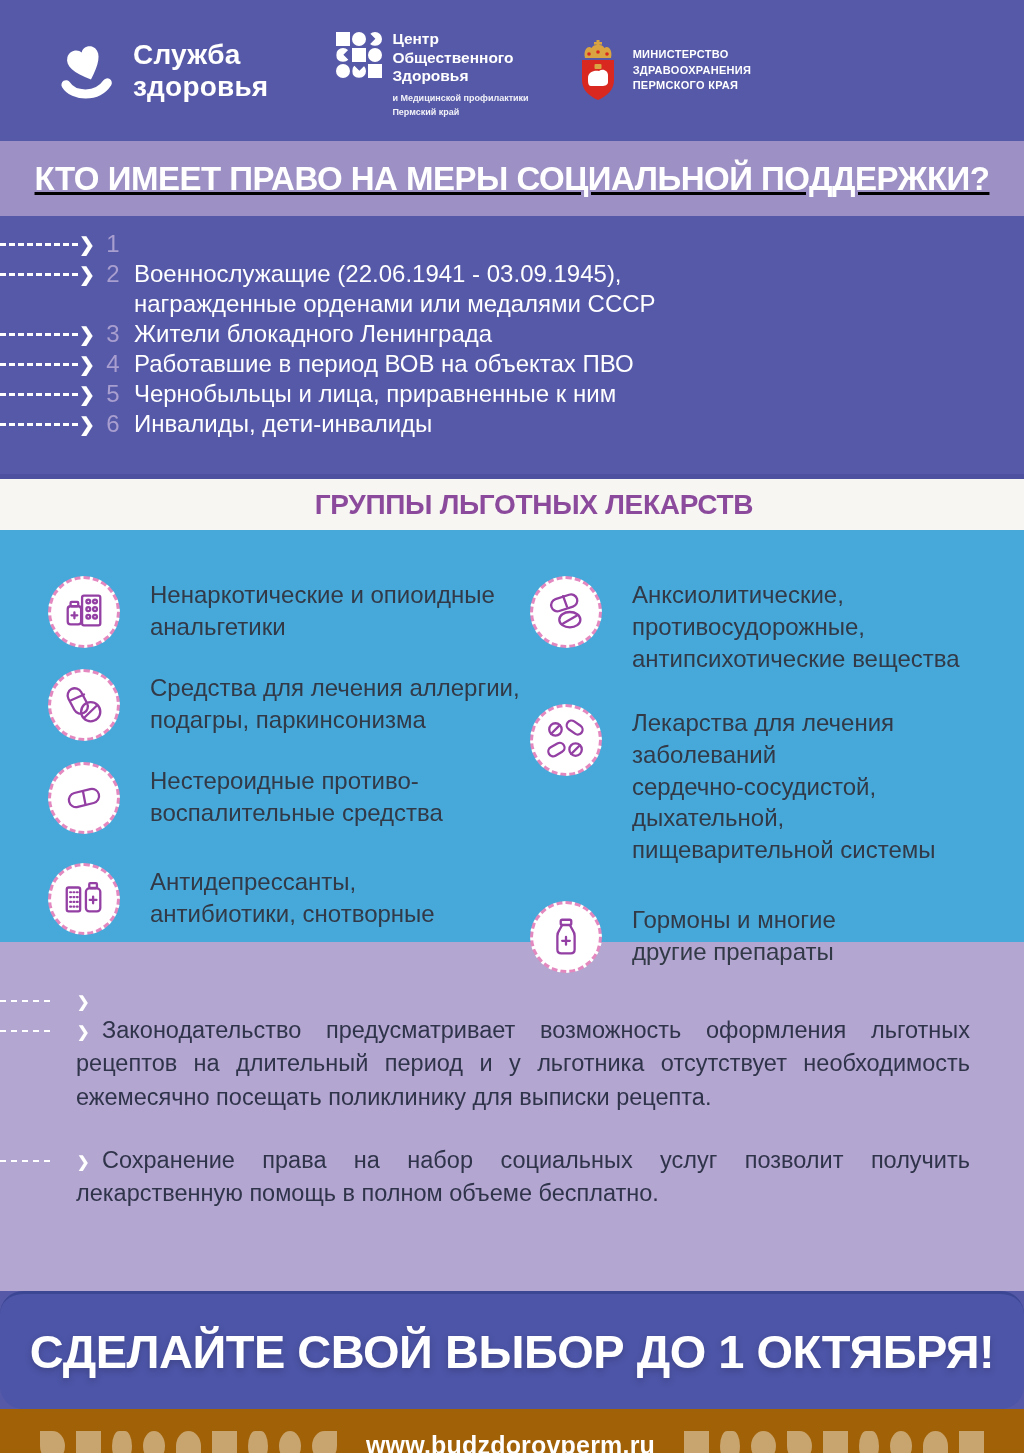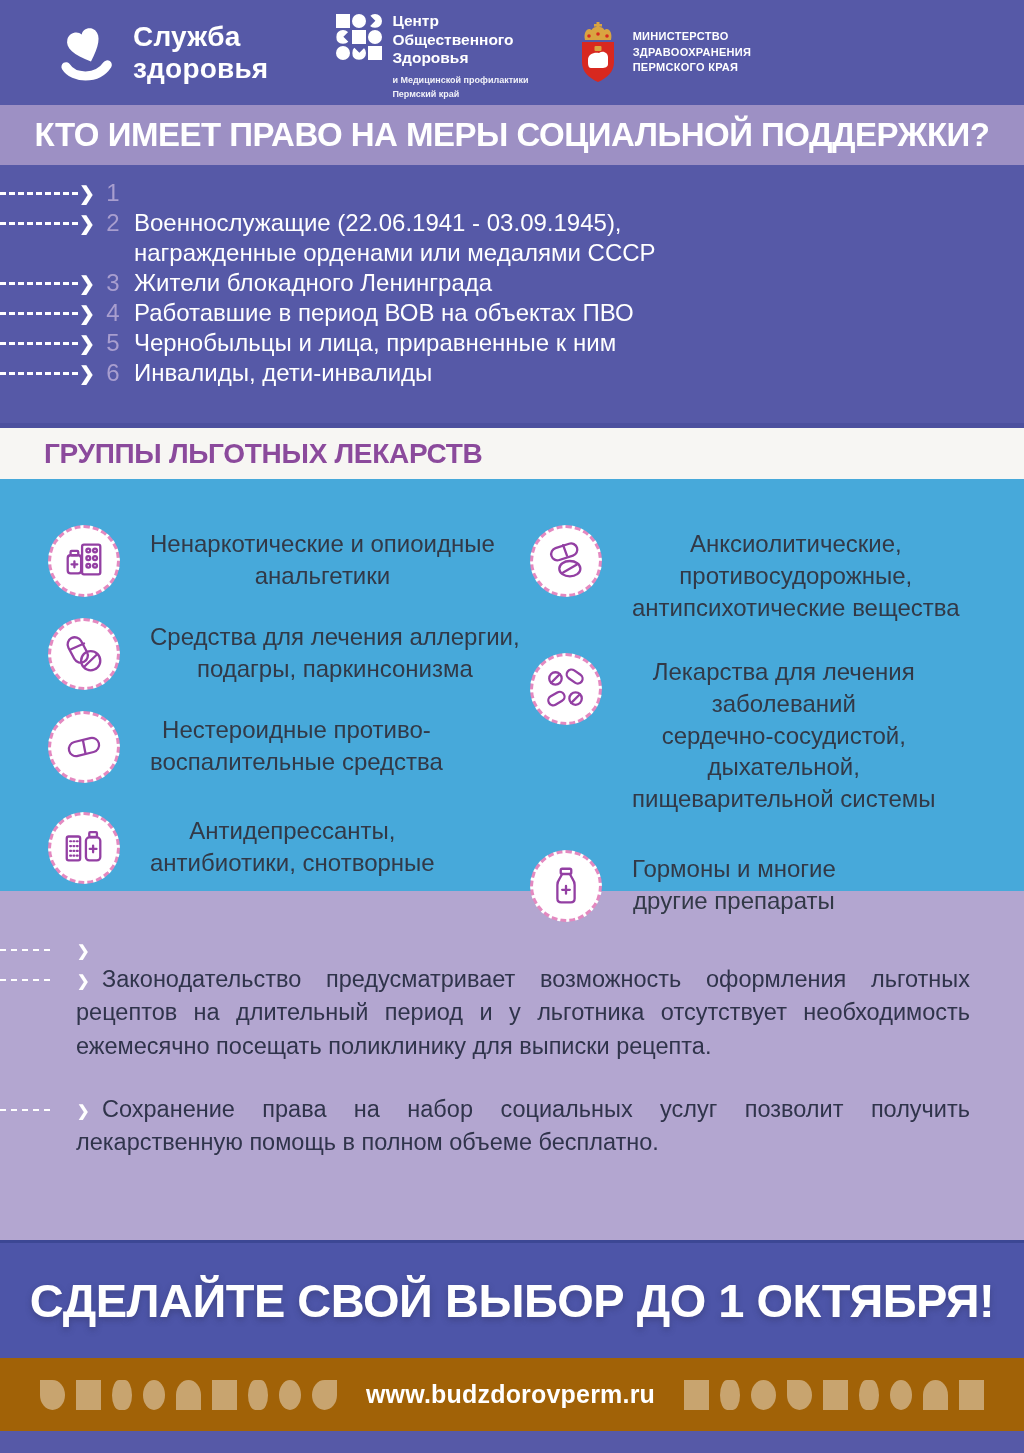--- a/index.html
+++ b/index.html
@@ -1,73 +1,73 @@
 <!DOCTYPE html>
 <html lang="ru"><head>
 <meta charset="utf-8">
 <style>
   * { margin:0; padding:0; box-sizing:border-box; }
   html,body { width:1024px; }
   body { font-family:"Liberation Sans", sans-serif; }
   .page { width:1024px; height:1453px; position:relative; overflow:hidden; background:#5659a7; }
 
   
-  .header { height:105px; background:#5659a7; display:flex; align-items:center; padding-left:55px; }
+  .header { height:141px; background:#5659a7; display:flex; align-items:center; padding-left:55px; }
   .brand { display:flex; align-items:center; }
   .brand-text { color:#fff; font-size:28px; font-weight:bold; line-height:1.12; margin-left:12px; letter-spacing:.2px; }
   .clogo { display:flex; margin-left:68px;margin-top:8px; }
   .clogo-grid { width:46px; display:grid; grid-template-columns:repeat(3,14px); grid-auto-rows:14px; gap:2px; margin-top:2px; }
   .cell { background:#fff; }
   .ci { border-radius:50%; }
   .pac-l { border-radius:50%; clip-path:polygon(50% 50%, 0 0, 100% 0, 100% 100%, 0 100%); }
   .pac-r { border-radius:50%; clip-path:polygon(50% 50%, 100% 0, 0 0, 0 100%, 100% 100%); }
   .pac-u { border-radius:50%; clip-path:polygon(50% 50%, 0 0, 0 100%, 100% 100%, 100% 0); }
   .clogo-txt { margin-left:10px; color:#fff; }
   .clogo-main { font-size:15.5px; font-weight:bold; line-height:1.22; }
   .clogo-sub { font-size:9px; margin-top:6px; line-height:1.5; opacity:.92;font-weight:bold; }
   .ministry { display:flex; align-items:center; margin-left:48px; }
   .ministry-txt { margin-left:14px; color:#fff; font-size:11px; font-weight:bold; line-height:1.45; letter-spacing:.3px; }
 
   
-  .qband { height:60px; background:#9d90c4; display:flex; align-items:center; justify-content:center; }
+  .qband { height:75px; background:#9d90c4; display:flex; align-items:center; justify-content:center;text-decoration:underline; }
   .qband h1 { color:#fff; font-size:33px; font-weight:bold; letter-spacing:-0.5px; white-space:nowrap; }
 
   
   .elig { height:258px; background:#5659a7; padding-top:13px; }
   .erow { display:flex; align-items:flex-start; line-height:30px; margin-bottom:0; }
   .arrow { display:flex; align-items:center; height:30px; flex:0 0 auto; }
   .dash { border-top:3px dashed #fff; }
   .erow .dash { width:78px; }
   .chev { color:#fff; font-size:19px; font-weight:bold; line-height:1; margin-left:1px; }
   .enum { width:24px; text-align:center; color:#a89ecf; font-size:24px; margin-left:6px; flex:0 0 auto; }
   .etext { color:#fff; font-size:24px; margin-left:9px; white-space:pre-line; }
 
   
-  .meds-head { height:56px; background:#f7f6f3; border-top:5px solid #4c509e; display:flex; align-items:center; padding-left:44px; }
+  .meds-head { height:56px; background:#f7f6f3; border-top:5px solid #4c509e; display:flex; align-items:center; padding-left:44px;justify-content:center; }
   .meds-head h2 { color:#8b4a9c; font-size:28px; font-weight:bold; letter-spacing:-0.3px; }
 
   
   .meds { height:412px; background:#47a9da; display:flex; padding:46px 0 0 48px; }
-  .mcol { display:flex; flex-direction:column;text-align:center; }
+  .mcol { display:flex; flex-direction:column; }
   .mcol-left { width:482px; }
   .mcol-right { width:494px; margin-left:0; }
   .mgroup { display:flex; align-items:flex-start; margin-bottom:21px; }
   .icirc { width:72px; height:72px; flex:0 0 auto; background:#fff; border:3px dashed #e489c0; border-radius:50%; display:flex; align-items:center; justify-content:center; }
   .mtext { color:#323947; font-size:24px; line-height:1.33; margin-left:30px; margin-top:3px; white-space:pre-line; }
   .mg-pad { margin-top:8px; }
 
   
   .info { height:349px; background:#b3a6d0; padding:42px 54px 0 76px; }
   .para { position:relative; color:#30344b; font-size:23.5px; line-height:1.42; text-align:justify; text-indent:26px; margin-bottom:30px; white-space:normal; }
   .para .arrow { position:absolute; left:-76px; top:4px; height:26px; }
   .para .dash { width:50px; border-top-width:2.5px; }
   .para .chev { font-size:15px; }
 
   
-  .cta { height:118px; background:#4d55a8; border-top:3px solid #3c4794; display:flex; align-items:center; justify-content:center; }
+  .cta { height:118px; background:#4d55a8; border-top:3px solid #3c4794; display:flex; align-items:center; justify-content:center;border-radius:23px; }
   .cta h2 { color:#fff; font-size:47px; font-weight:bold; letter-spacing:-0.5px; white-space:nowrap; text-shadow:0 3px 6px rgba(40,40,80,.35); }
 
   
   .footer { height:73px; background:#a16207; display:flex; align-items:center; justify-content:center; gap:11px; }
   .shape { width:25px; height:30px; background:rgba(255,255,255,.42); flex:0 0 auto; }
   .s-sq { }
   .s-ci { border-radius:50%; }
   .s-el { border-radius:50% / 50%; width:22px; }
   .s-lf { border-radius:0 50% 50% 50%; }
   .s-lf2 { border-radius:50% 0 50% 50%; }

